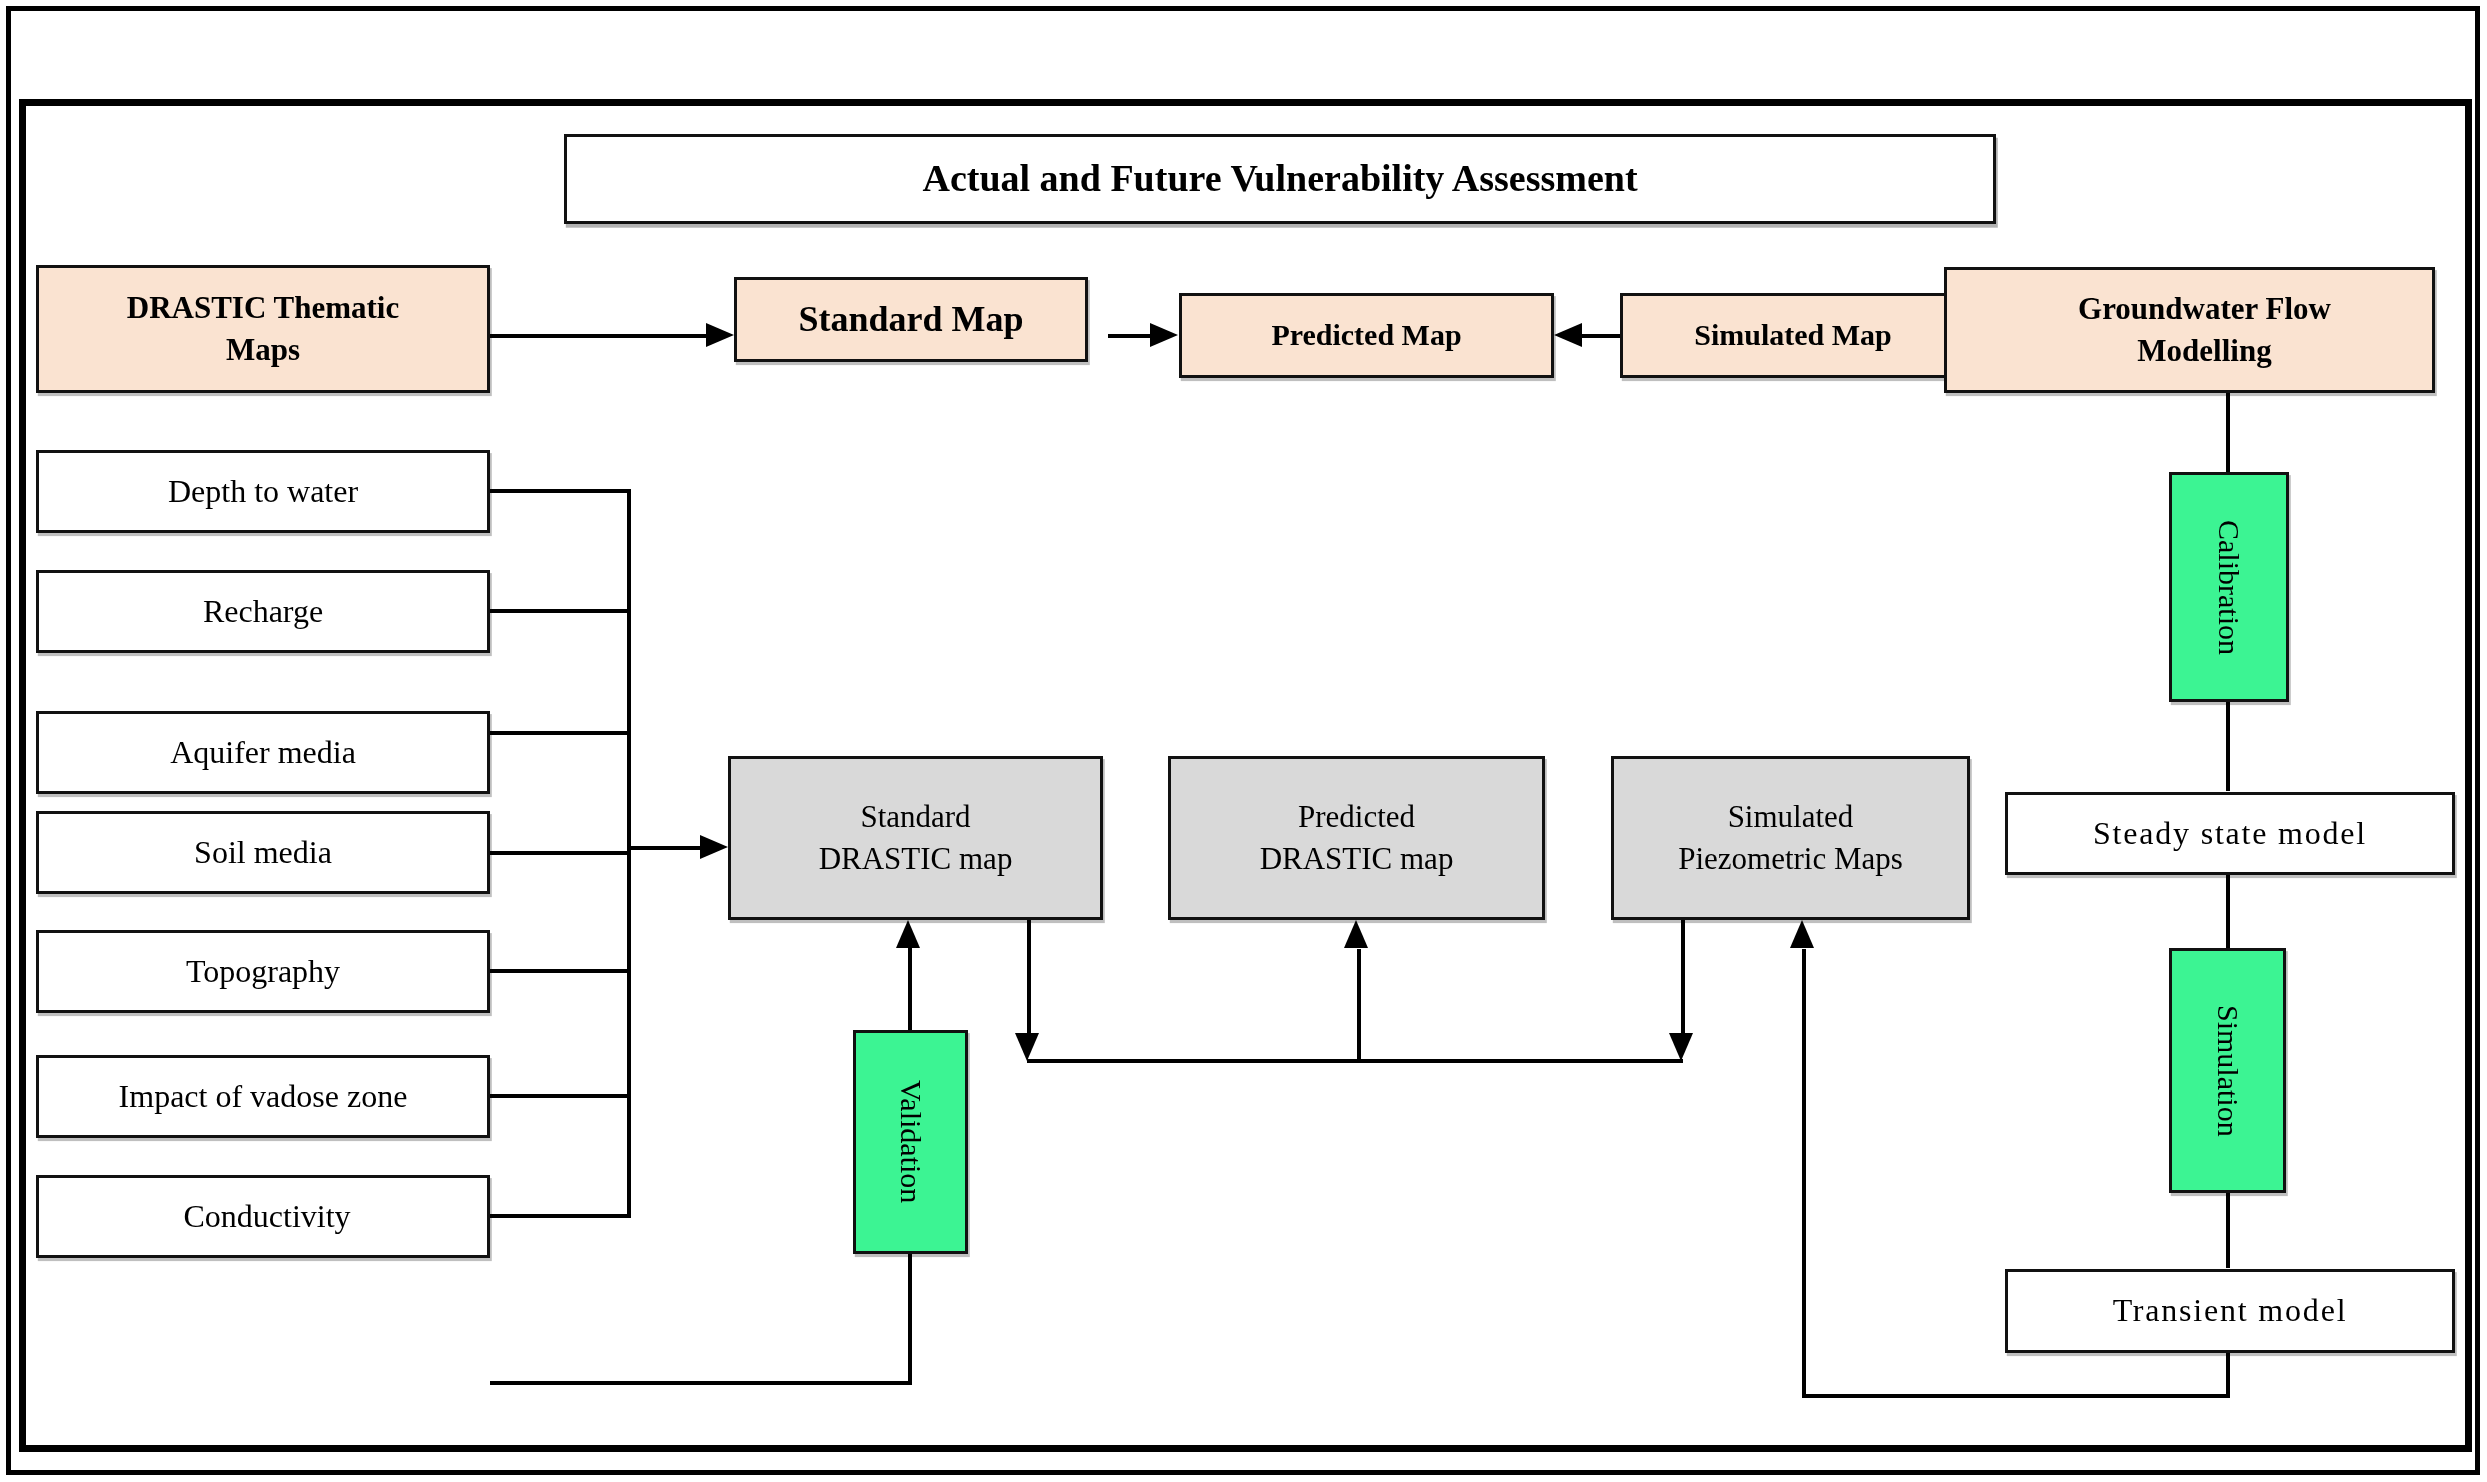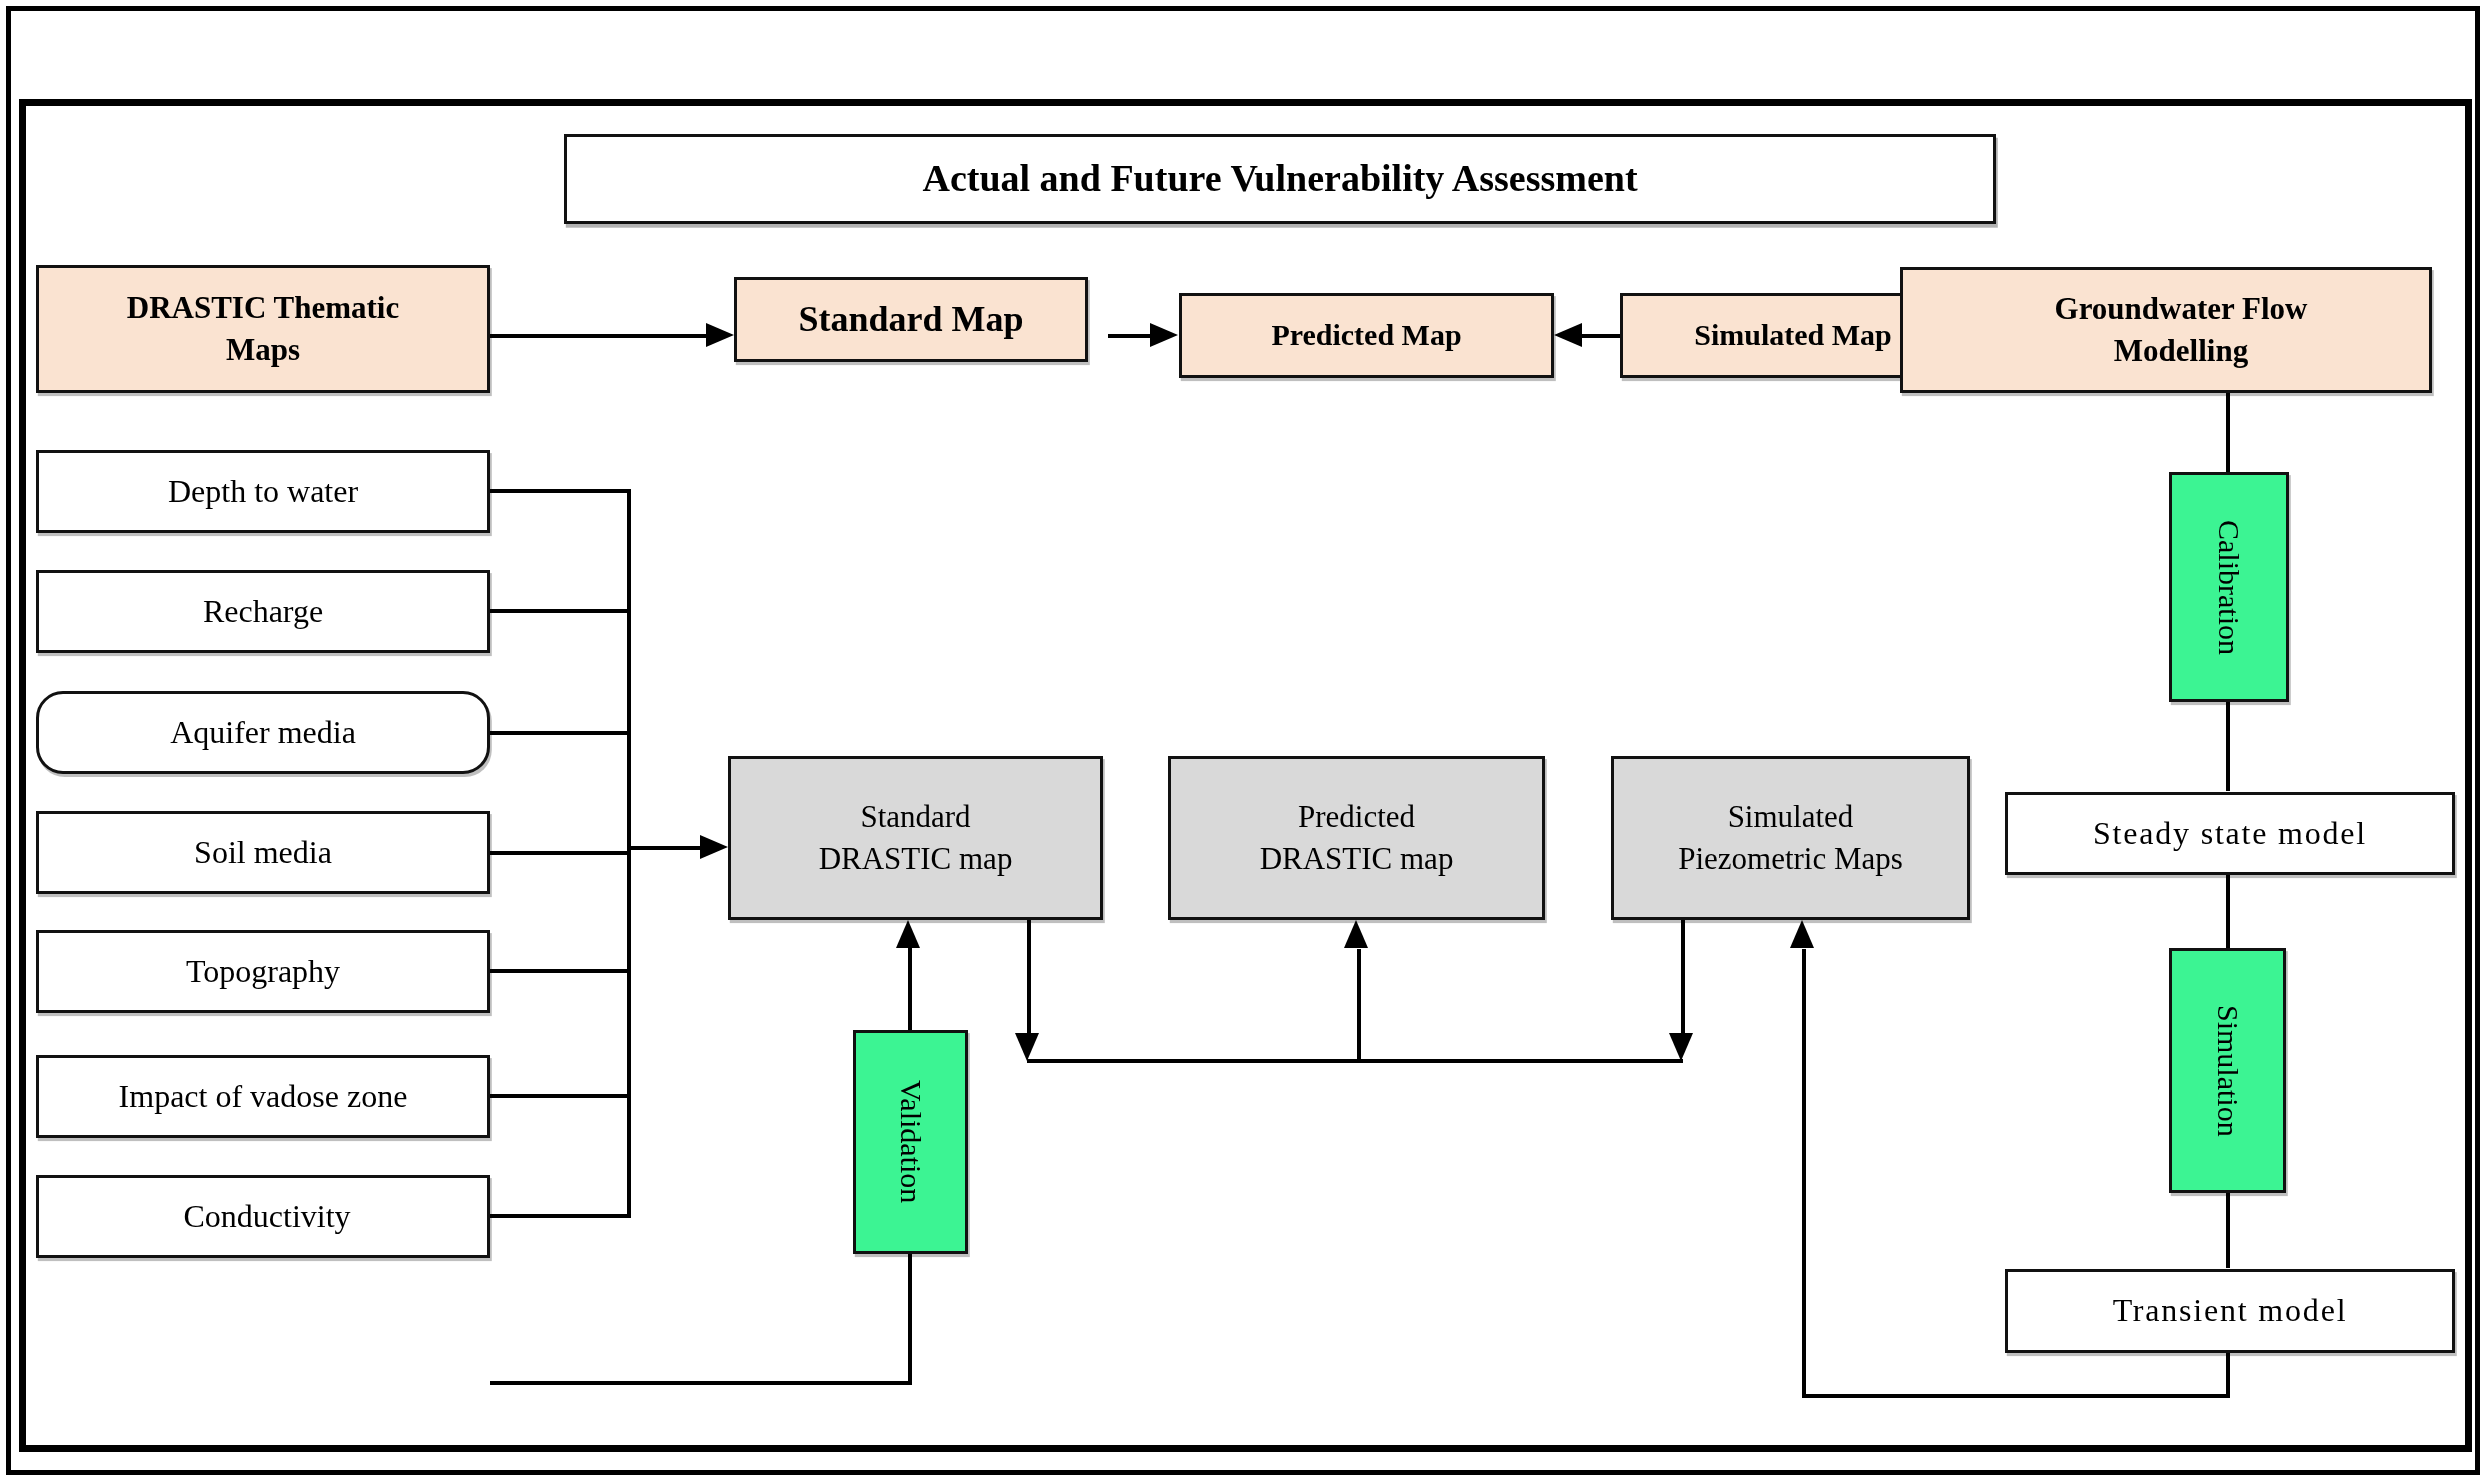--- a/index.html
+++ b/index.html
@@ -36,24 +36,24 @@
   .arr.l{border-top:12.3px solid transparent;border-bottom:12.3px solid transparent;border-right:28px solid #000;}
   .arr.u{border-left:12.3px solid transparent;border-right:12.3px solid transparent;border-bottom:28px solid #000;}
   .arr.d{border-left:12.3px solid transparent;border-right:12.3px solid transparent;border-top:28px solid #000;}
 
   #title-box{left:564px;top:134px;width:1432px;height:90px;font-size:38px;font-weight:bold;box-shadow:1.8px 3.7px 0 rgba(0,0,0,0.3);}
 
   #node-drastic-thematic-maps{left:36px;top:265px;width:454px;height:128px;}
   #node-standard-map{left:734px;top:277px;width:354px;height:85px;font-size:36px;}
   #node-predicted-map{left:1179px;top:293px;width:375px;height:85px;font-size:30px;}
   #node-simulated-map{left:1620px;top:293px;width:346px;height:85px;font-size:30px;}
-  #node-groundwater-flow-modelling{left:1900px;top:267px;width:532px;height:126px;padding-left:30px;}
+  #node-groundwater-flow-modelling{left:1944px;top:267px;width:491px;height:126px;padding-left:30px;}
 
   .param{left:36px;width:454px;height:83px;font-size:32px;}
-  #param-0{top:450px;}#param-1{top:570px;}#param-2{top:691px;border-radius:27px;}
+  #param-0{top:450px;}#param-1{top:570px;}#param-2{top:711px;}
   #param-3{top:811px;}#param-4{top:930px;}#param-5{top:1055px;}
   #param-6{top:1175px;padding-left:8px;}
   #node-nitrates{left:36px;top:1334px;width:454px;height:99px;font-size:32px;}
 
   #node-standard-drastic-map{left:728px;top:756px;width:375px;height:164px;}
   #node-predicted-drastic-map{left:1168px;top:756px;width:377px;height:164px;}
   #node-simulated-piezometric-maps{left:1611px;top:756px;width:359px;height:164px;}
 
   #node-calibration{left:2169px;top:472px;width:120px;height:230px;}
   #node-validation{left:853px;top:1030px;width:115px;height:224px;}

